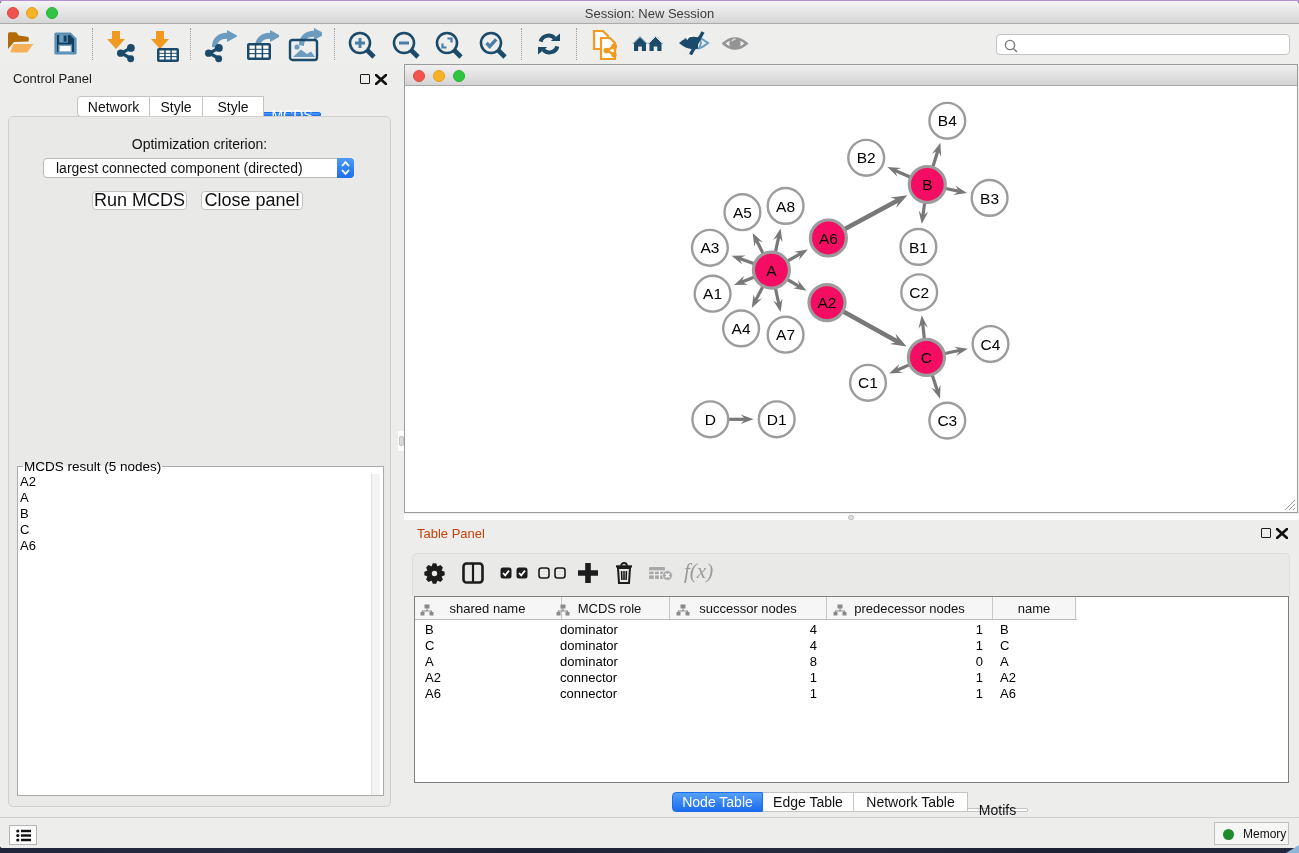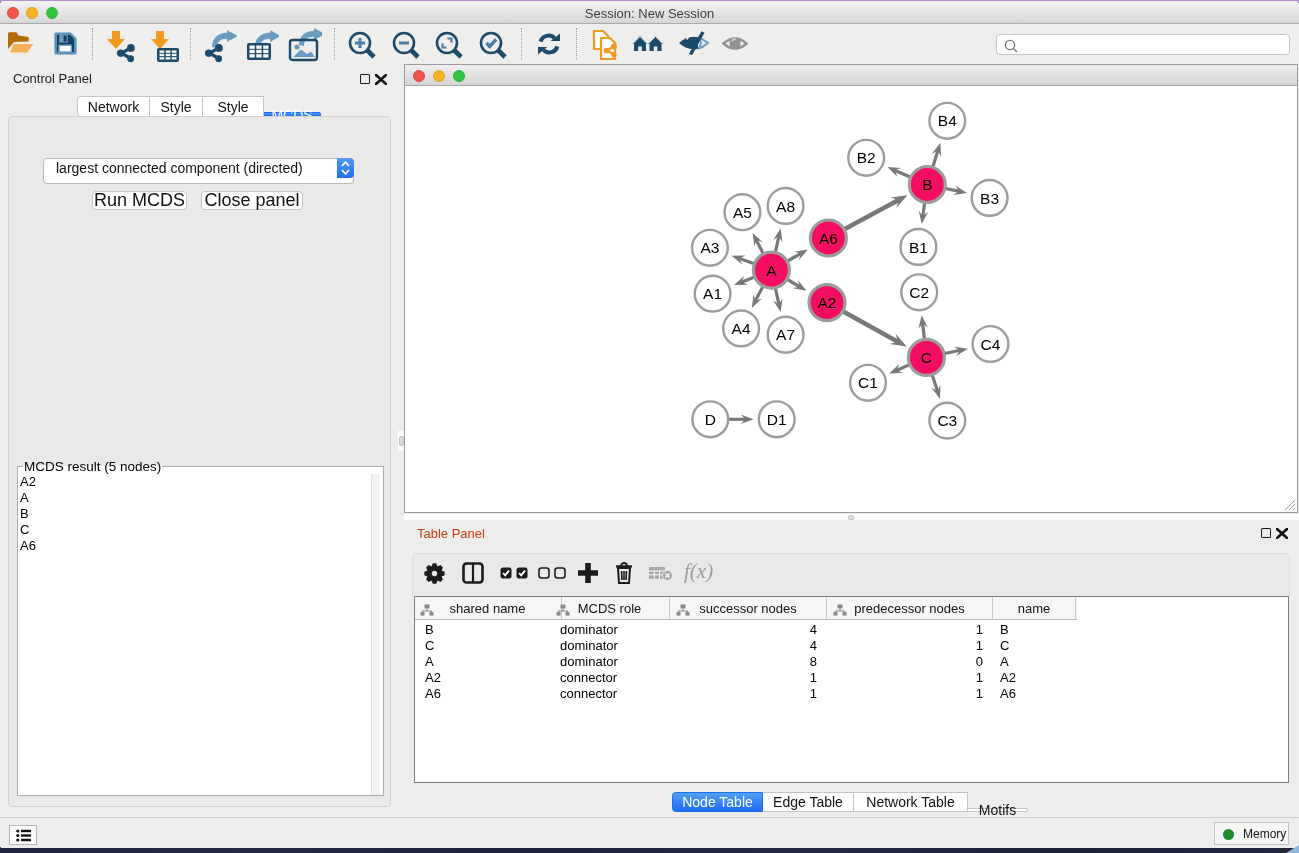--- a/index.html
+++ b/index.html
@@ -17,21 +17,21 @@
 
 #cptitle{left:13px;top:70px;font-size:13px;color:#1a1a1a;}
 .sq{width:10px;height:10px;border:1.6px solid #1a1a1a;border-radius:1px;}
 .tabs{height:21px;display:flex;font-size:14px;}
 .tab{background:#fff;border:1px solid #c3c3c3;border-left:none;color:#111;display:flex;align-items:center;justify-content:center;}
 .tab.first{border-left:1px solid #c3c3c3;border-radius:4px 0 0 4px;}
 .tab.last{border-radius:0 4px 4px 0;margin-top:16px;}
 .tab.sel{background:linear-gradient(#55a0f7,#1b6bee);border-color:#1a6deb;color:#fff;}
 #cpbox{left:8px;top:115px;width:383px;height:691px;background:#e9e9e7;border:1px solid #d0d0ce;border-radius:5px;}
 #optlabel{left:0;top:19px;width:100%;text-align:center;font-size:14px;color:#111;}
-#dropdown{left:34px;top:41px;width:311px;height:26px;background:#fff;border:1px solid #b9b9b9;border-radius:4px;font-size:14px;color:#111;line-height:18px;padding-left:12px;}
+#dropdown{left:34px;top:41px;width:311px;height:20px;background:#fff;border:1px solid #b9b9b9;border-radius:4px;font-size:14px;color:#111;line-height:18px;padding-left:12px;}
 #stepper{right:-1px;top:-1px;width:17px;height:20px;background:linear-gradient(#4f9af7,#1c6eec);border-radius:0 4px 4px 0;}
 .btn{height:19px;background:#fff;border:1px solid #c2c2c2;border-radius:4px;font-size:18px;color:#111;text-align:center;line-height:17px;}
 fieldset#mcds{left:8px;top:342px;width:367px;height:337px;border:1px solid #ababab;border-radius:0;background:#fff;}
 #mcds legend{font-size:13.5px;color:#000;margin-left:5px;padding:0 1px;}
 #mcdslist{left:2px;top:0px;font-size:13px;color:#000;line-height:16px;}
 #mcdsscroll{right:3px;top:0px;width:9px;height:321px;background:#f3f3f3;border-left:1px solid #e0e0e0;}
 
 #gwin{left:404px;top:63px;width:894px;height:449px;border:1px solid #9b9b9b;background:#fff;}
 #gtitle{left:0;top:0;width:100%;height:21px;background:linear-gradient(#f0f0f0,#d4d4d4);border-bottom:1px solid #a8a8a8;}
 #gname{width:100%;text-align:center;top:3px;font-size:13px;color:#222;}
@@ -219,20 +219,21 @@
 <svg class="abs" style="left:375px;top:73px;" width="12" height="11" viewBox="0 0 12 11">
  <path d="M1,1 L11,10 M11,1 L1,10" stroke="#111" stroke-width="2.6" stroke-linecap="round"></path>
     </svg>
 <div class="abs tabs" style="left:77px;top:95px;">
  <div class="tab first" style="width:73px;">Network</div>
  <div class="tab" style="width:53px;">Style</div>
  <div class="tab" style="width:61px;">Style</div>
  <div class="tab last sel" style="width:57px;">MCDS</div>
 </div>
 <div class="abs" id="cpbox">
+ <div class="abs" id="optlabel">Optimization criterion:</div>
  <div class="abs" id="dropdown">largest connected component (directed)
    <div class="abs" id="stepper"><svg width="17" height="20" viewBox="0 0 17 20">
      <path d="M5,8 L8.5,4.2 L12,8" fill="none" stroke="#fff" stroke-width="1.8"></path>
      <path d="M5,12 L8.5,15.8 L12,12" fill="none" stroke="#fff" stroke-width="1.8"></path>
           </svg></div>
  </div>
  <div class="abs btn" style="left:83px;top:74px;width:95px;">Run MCDS</div>
  <div class="abs btn" style="left:192px;top:74px;width:102px;">Close panel</div>
  <fieldset class="abs" id="mcds">
         <legend>MCDS result (5 nodes)</legend>

